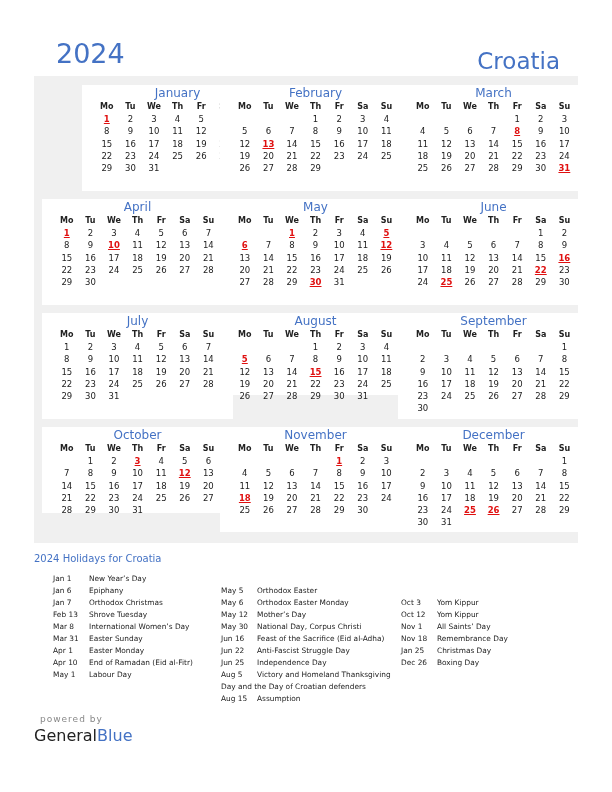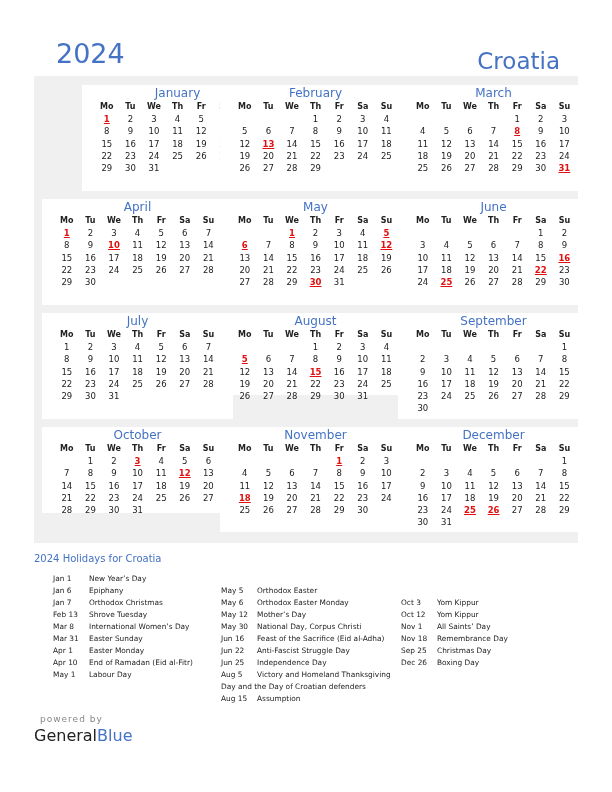--- a/index.html
+++ b/index.html
@@ -601,19 +601,19 @@
       <div class="hrow"><span class="d">Jun 25</span><span class="n">Independence Day</span></div>
       <div class="hrow"><span class="d">Aug 5</span><span class="n">Victory and Homeland Thanksgiving</span></div>
       <div class="hrow wrap-cont"><span class="d"></span><span class="n">Day and the Day of Croatian defenders</span></div>
       <div class="hrow"><span class="d">Aug 15</span><span class="n">Assumption</span></div>
     </div>
     <div class="hcol" style="left: 401px; top: 597px;">
       <div class="hrow"><span class="d">Oct 3</span><span class="n">Yom Kippur</span></div>
       <div class="hrow"><span class="d">Oct 12</span><span class="n">Yom Kippur</span></div>
       <div class="hrow"><span class="d">Nov 1</span><span class="n">All Saints’ Day</span></div>
       <div class="hrow"><span class="d">Nov 18</span><span class="n">Remembrance Day</span></div>
-      <div class="hrow"><span class="d">Sep 25</span><span class="n">Christmas Day</span></div>
+      <div class="hrow"><span class="d">Jan 25</span><span class="n">Christmas Day</span></div>
       <div class="hrow"><span class="d">Dec 26</span><span class="n">Boxing Day</span></div>
     </div>
   </div>
 
 <div class="powered">powered by</div>
 <div class="brand"><span class="g">General</span><span class="b">Blue</span></div>
 
 </body></html>

